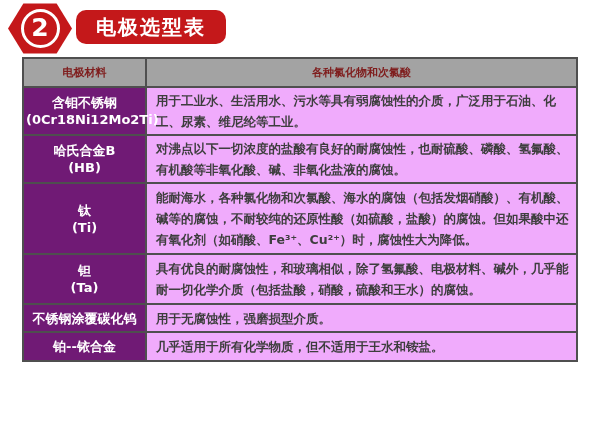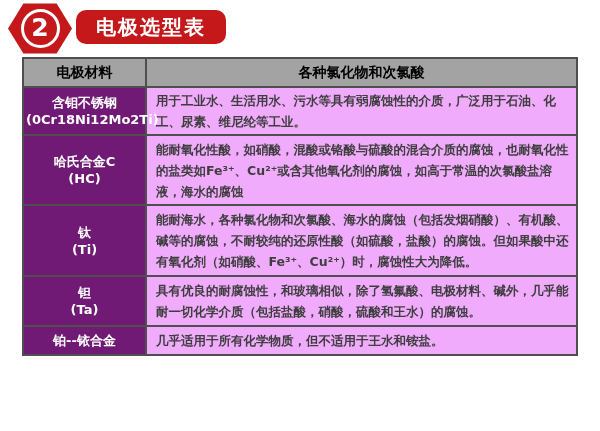--- a/index.html
+++ b/index.html
@@ -36,22 +36,22 @@
     color:#ffffff;font-size:20px;font-weight:bold;letter-spacing:2px;
   }
   
   .table-wrap{position:absolute;left:22px;top:57px;width:556px;}
   table{
     border-collapse:collapse;table-layout:fixed;width:556px;
   }
   th,td{border:2px solid #4f4f4f;box-sizing:border-box;}
   col.c-mat{width:123px;}
   th{
-    background:#a3a3a3;color:#000000;
-    font-size:14px;font-weight:bold;height:29px;
+    background:#a3a3a3;color:#7f1d1d;
+    font-size:11px;font-weight:bold;height:29px;
     text-align:center;padding:0 2px;
   }
   td.mat{
     background:#701a75;color:#ffffff;
     font-size:13px;font-weight:bold;text-align:center;
     line-height:17px;padding:2px 2px;vertical-align:middle;
   }
   td.perf{
     background:#f0abfc;color:#3e3e3e;
     font-size:12.5px;font-weight:bold;text-align:left;
@@ -86,41 +86,48 @@
       <th>电极材料</th>
       <th>各种氯化物和次氯酸</th>
     </tr>
     <tr class="r1">
       <td class="mat">
         <span class="mat-name">含钼不锈钢</span>
         <span class="mat-code">(0Cr18Ni12Mo2Ti)</span>
       </td>
       <td class="perf">用于工业水、生活用水、污水等具有弱腐蚀性的介质，广泛用于石油、化工、尿素、维尼纶等工业。</td>
     </tr>
-    <tr class="r3">
+    <tr class="r2">
       <td class="mat">
-        <span class="mat-name">哈氏合金C</span>
-        <span class="mat-code">(HC)</span>
+        <span class="mat-name">哈氏合金B</span>
+        <span class="mat-code">(HB)</span>
       </td>
-      <td class="perf">能耐氧化性酸，如硝酸，混酸或铬酸与硫酸的混合介质的腐蚀，也耐氧化性的盐类如Fe³⁺、Cu²⁺或含其他氧化剂的腐蚀，如高于常温的次氯酸盐溶液，海水的腐蚀</td>
+      <td class="perf">对沸点以下一切浓度的盐酸有良好的耐腐蚀性，也耐硫酸、磷酸、氢氟酸、有机酸等非氧化酸、碱、非氧化盐液的腐蚀。</td>
     </tr>
     <tr class="r4">
       <td class="mat">
         <span class="mat-name">钛</span>
         <span class="mat-code">(Ti)</span>
       </td>
       <td class="perf">能耐海水，各种氯化物和次氯酸、海水的腐蚀（包括发烟硝酸）、有机酸、碱等的腐蚀，不耐较纯的还原性酸（如硫酸，盐酸）的腐蚀。但如果酸中还有氧化剂（如硝酸、Fe³⁺、Cu²⁺）时，腐蚀性大为降低。</td>
     </tr>
     <tr class="r5">
       <td class="mat">
         <span class="mat-name">钽</span>
         <span class="mat-code">(Ta)</span>
       </td>
       <td class="perf">具有优良的耐腐蚀性，和玻璃相似，除了氢氟酸、电极材料、碱外，几乎能耐一切化学介质（包括盐酸，硝酸，硫酸和王水）的腐蚀。</td>
     </tr>
+    <tr class="r6">
+      <td class="mat">
+        <span class="mat-name">不锈钢涂覆碳化钨</span>
+        <span class="mat-code"></span>
+      </td>
+      <td class="perf">用于无腐蚀性，强磨损型介质。</td>
+    </tr>
     <tr class="r7">
       <td class="mat">
         <span class="mat-name">铂--铱合金</span>
         <span class="mat-code"></span>
       </td>
       <td class="perf">几乎适用于所有化学物质，但不适用于王水和铵盐。</td>
     </tr>
   </tbody>
     </table>
 </div>

